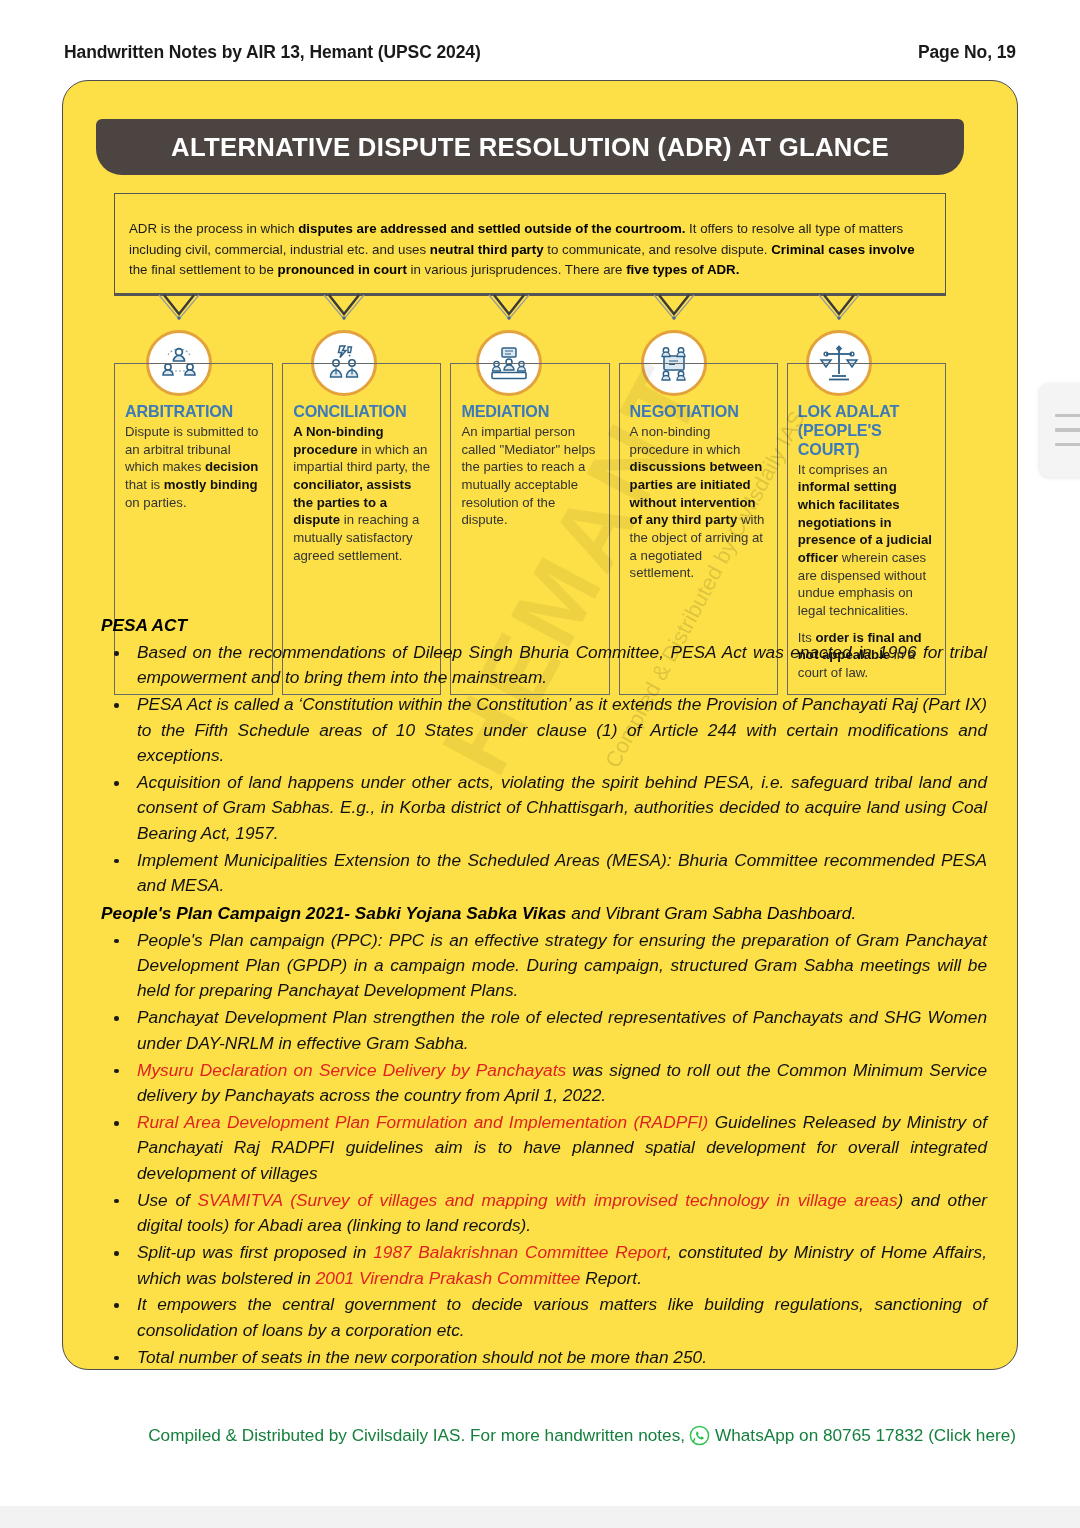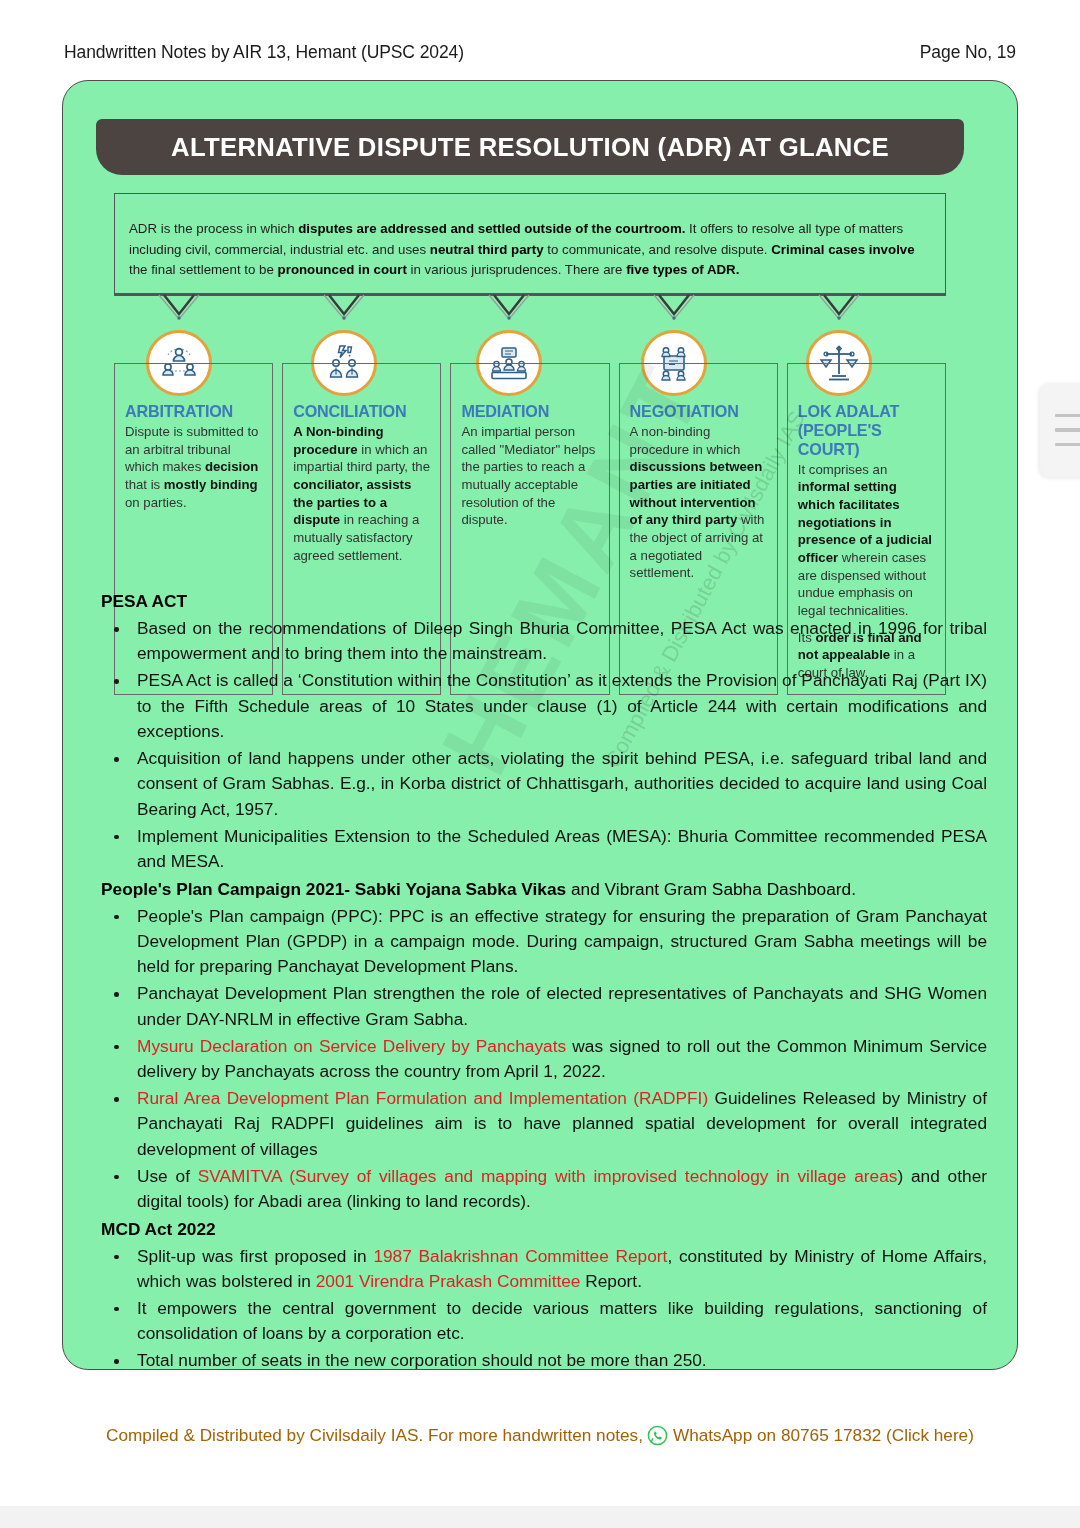--- a/index.html
+++ b/index.html
@@ -9,31 +9,31 @@
     background: #ffffff;
     font-family: "Liberation Sans", sans-serif;
   }
   body { position: relative; overflow: hidden; }
 
   
   .page-header {
     position: absolute;
     top: 42px; left: 64px; right: 64px;
     display: flex; justify-content: space-between; align-items: baseline;
-    font-size: 17.5px; color: #1a1a1a; letter-spacing: -0.1px;
+    font-size: 17.5px; color: #1a1a1a; letter-spacing: -0.1px; font-weight: bold;
   }
 
   
   .page-card {
     position: absolute;
     top: 80px; left: 62px;
     width: 956px; height: 1290px;
     border: 1.6px solid #4d4d4d;
     border-radius: 26px;
-    background: #86efac;
+    background: #fde047;
   }
 
   
   .infographic {
     position: absolute;
     top: 38px; left: 33px;
     width: 868px;
   }
   .adr-banner {
     position: relative;
@@ -120,25 +120,26 @@
     letter-spacing: -0.2px;
     line-height: 1.16;
     margin-bottom: 2px;
   }
   .adr-card-body { color: #333; }
   .adr-card-body b { font-weight: 700; color: #111; }
 
   
   .notes {
     position: absolute;
-    top: 506px; left: 38px;
+    top: 530px; left: 38px;
     width: 886px;
     font-size: 17.3px;
     line-height: 1.47;
     color: #111;
+    font-style: italic;
   }
   .sec-head {
     font-weight: 700;
     font-size: 17.3px;
     color: #000;
     margin-top: 2px;
   }
   .sec-head .reg { font-weight: 400; }
   ul.bullets { list-style: none; margin: 0; padding: 0; }
   ul.bullets > li {
@@ -186,22 +187,22 @@
     opacity: 0.12;
     transform: rotate(-62deg);
     transform-origin: left top;
     left: 300px; top: 400px;
   }
 
   
   .page-footer {
     position: absolute;
     top: 1425px; left: 64px; right: 64px;
-    display: flex; justify-content: center; align-items: center;
-    font-size: 17.2px; color: #a16207;
+    display: flex; justify-content: flex-end; align-items: center;
+    font-size: 17.2px; color: #15803d;
   }
   .footer-left { display: flex; align-items: center; gap: 0; }
   .wa-icon { display: inline-flex; margin: 0 5px 0 4px; vertical-align: middle; }
 
   .bottom-strip {
     position: absolute;
     left: 0; bottom: 0;
     width: 1080px; height: 22px;
     background: #f2f2f2;
   }
@@ -393,21 +394,20 @@
 
     <div class="sec-head">People's Plan Campaign 2021- Sabki Yojana Sabka Vikas<span class="reg"> and Vibrant Gram Sabha Dashboard.</span></div>
     <ul class="bullets">
       <li>People's Plan campaign (PPC): PPC is an effective strategy for ensuring the preparation of Gram Panchayat Development Plan (GPDP) in a campaign mode. During campaign, structured Gram Sabha meetings will be held for preparing Panchayat Development Plans.</li>
       <li>Panchayat Development Plan strengthen the role of elected representatives of Panchayats and SHG Women under DAY-NRLM in effective Gram Sabha.</li>
       <li><span class="red">Mysuru Declaration on Service Delivery by Panchayats</span> was signed to roll out the Common Minimum Service delivery by Panchayats across the country from April 1, 2022.</li>
       <li><span class="red">Rural Area Development Plan Formulation and Implementation (RADPFI)</span> Guidelines Released by Ministry of Panchayati Raj RADPFI guidelines aim is to have planned spatial development for overall integrated development of villages</li>
       <li>Use of <span class="red">SVAMITVA (Survey of villages and mapping with improvised technology in village areas</span>) and other digital tools) for Abadi area (linking to land records).</li>
     </ul>
 
-    <div class="sec-head">MCD Act 2022</div>
     <ul class="bullets">
       <li>Split-up was first proposed in <span class="red">1987 Balakrishnan Committee Report</span>, constituted by Ministry of Home Affairs, which was bolstered in <span class="red">2001 Virendra Prakash Committee</span> Report.</li>
       <li>It empowers the central government to decide various matters like building regulations, sanctioning of consolidation of loans by a corporation etc.</li>
       <li>Total number of seats in the new corporation should not be more than 250.</li>
     </ul>
   </div>
 </div>
 
 <div class="watermark">
   <div class="wm-big">HEMANT</div>

